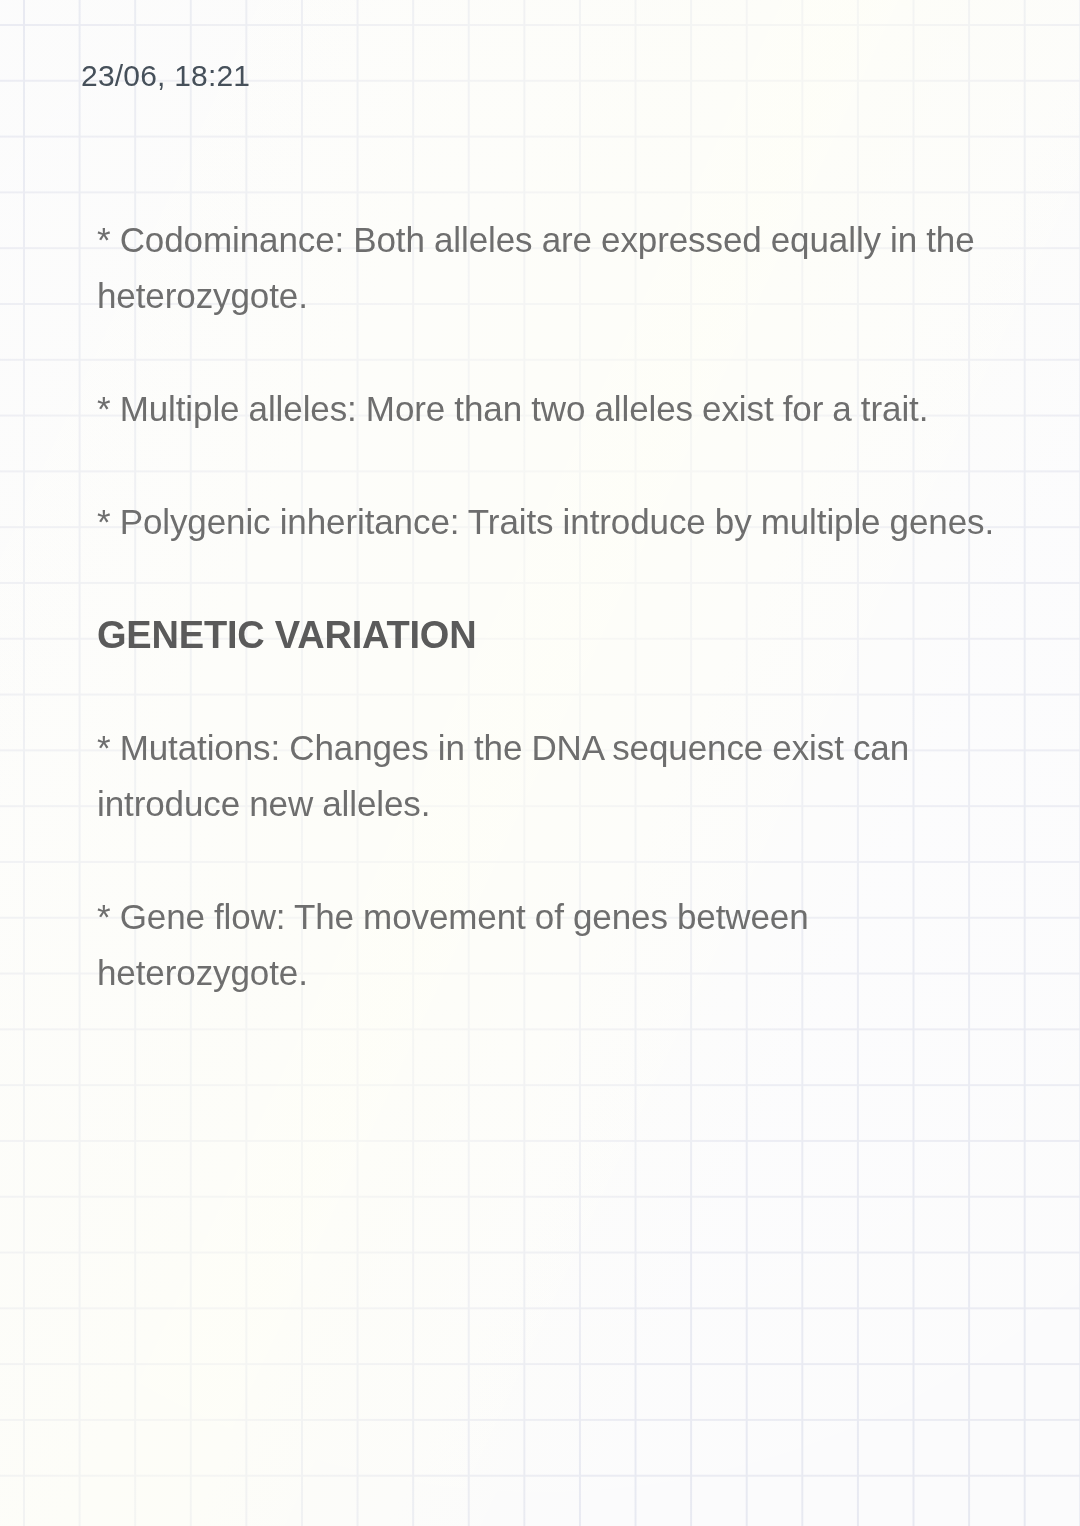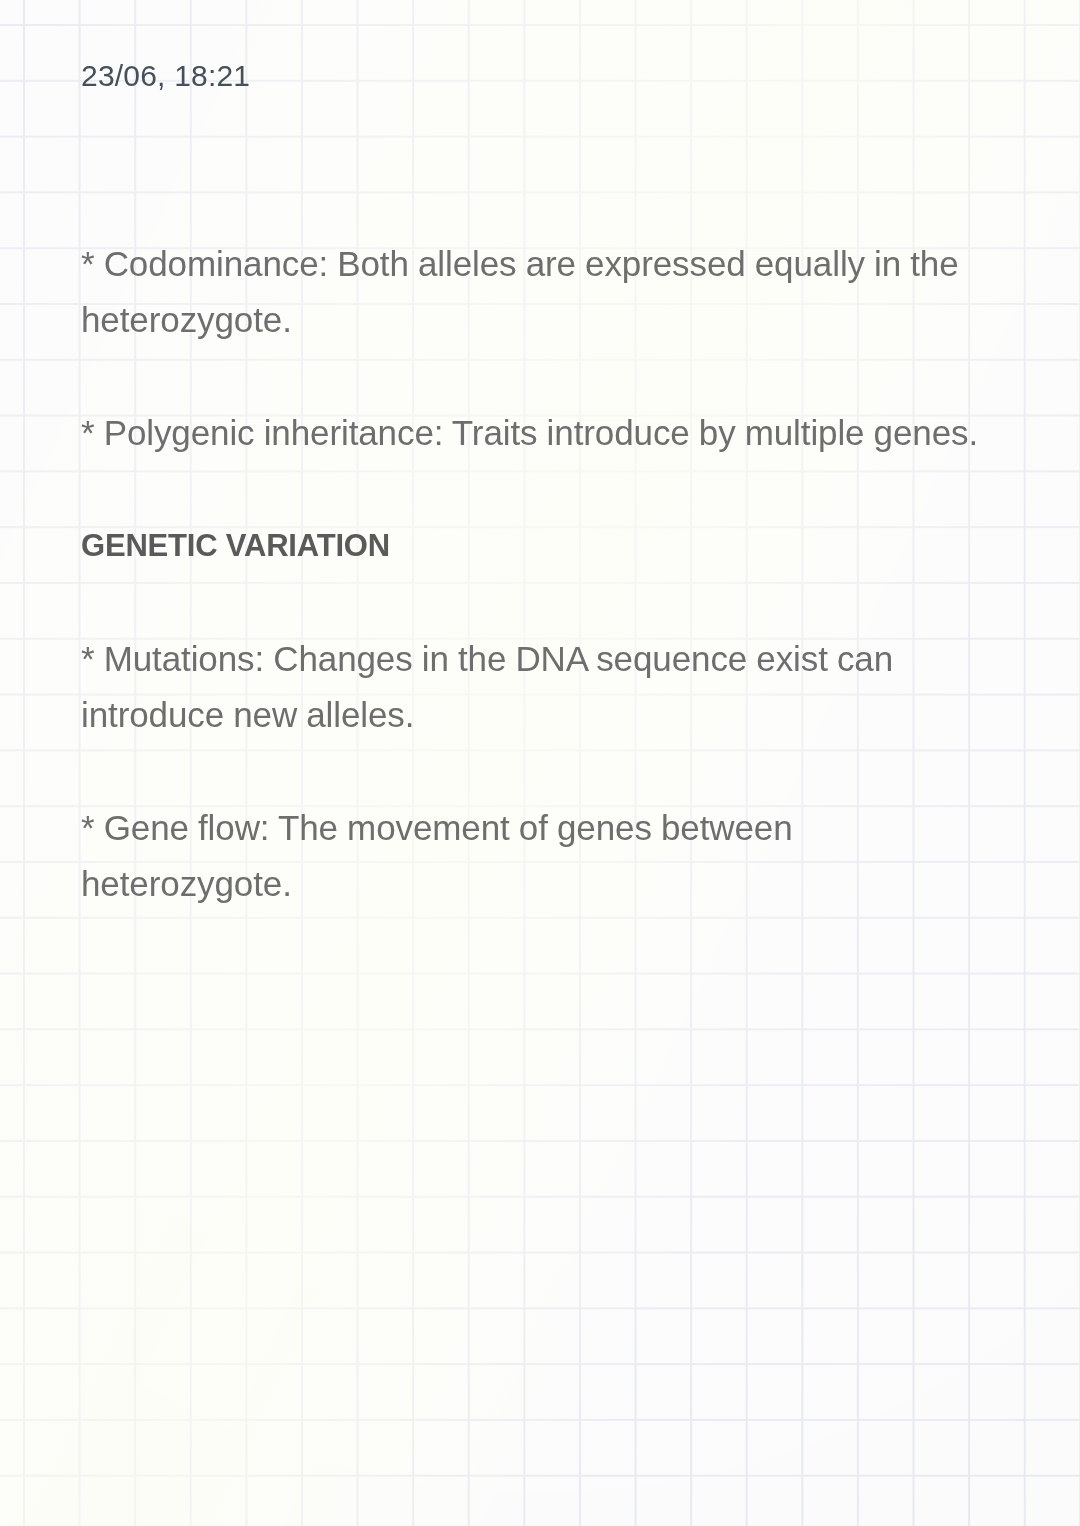--- a/index.html
+++ b/index.html
@@ -55,37 +55,36 @@
     font-size: 30px;
     line-height: 40px;
     letter-spacing: 0.2px;
     color: #46505a;
     white-space: nowrap;
   }
 
   #note-body {
     position: absolute;
     top: 212px;
-    left: 0;
+    left: 16px;
     width: 925px;
-    margin-top: 24px;
   }
 
   .note-paragraph {
     font-size: 35px;
     line-height: 56px;
     color: #6e6e6e;
     letter-spacing: -0.1px;
     margin: 0 0 57px 0;
     max-width: 910px;
     word-spacing: -0.5px;
   }
 
   .note-heading {
-    font-size: 31px;
+    font-size: 38px;
     line-height: 56px;
     font-weight: bold;
     color: #5a5a5a;
     letter-spacing: -0.2px;
     margin: 0 0 57px 0;
   }
 
   .note-paragraph:last-child,
   .note-heading:last-child {
     margin-bottom: 0;
@@ -98,20 +97,21 @@
   <div id="paper-tint"></div>
 
   <div id="note-content">
 
     <div id="timestamp">23/06, 18:21</div>
 
     <div id="note-body">
 
       <p class="note-paragraph">* Codominance: Both alleles are expressed equally in the heterozygote.</p>
 
+      <p class="note-paragraph">* Multiple alleles: More than two alleles exist for a trait.</p>
 
       <p class="note-paragraph">* Polygenic inheritance: Traits introduce by multiple genes.</p>
 
       <p class="note-heading">GENETIC VARIATION</p>
 
       <p class="note-paragraph">* Mutations: Changes in the DNA sequence exist can introduce new alleles.</p>
 
 
       <p class="note-paragraph">* Gene flow: The movement of genes between heterozygote.</p>
 

